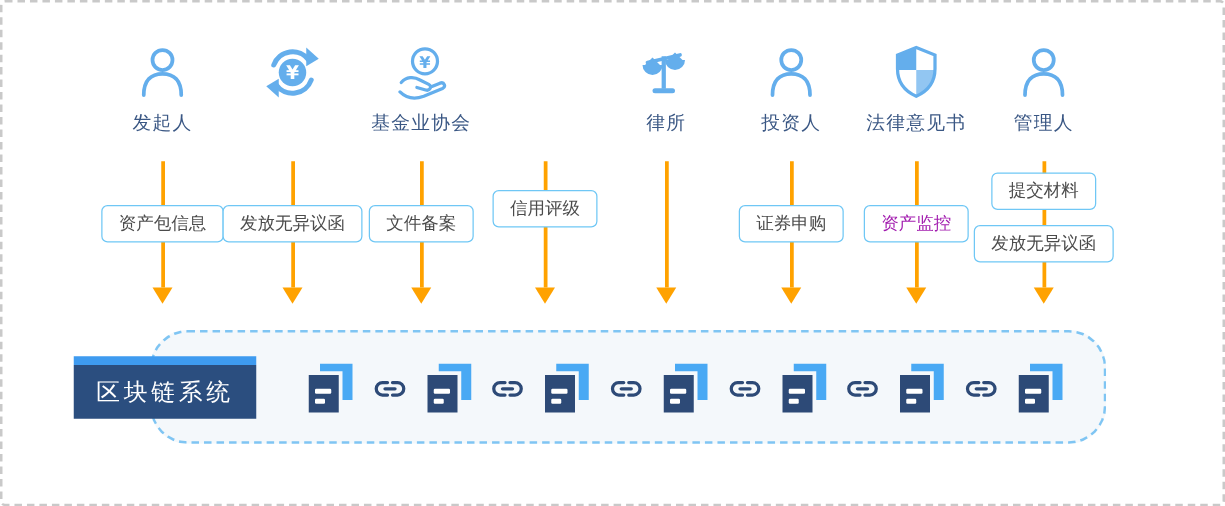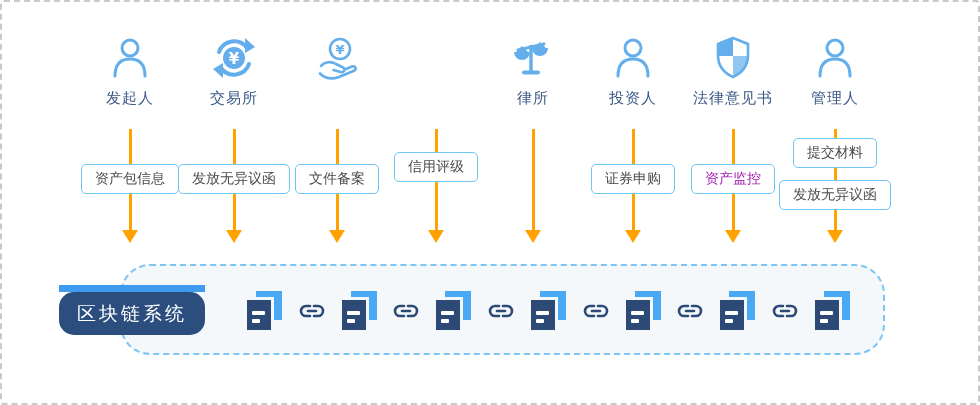--- a/index.html
+++ b/index.html
@@ -56,34 +56,34 @@
         <div class="icon-wrap">
           <svg width="44" height="44" viewBox="0 0 44 44">
     <path d="M7 16 A16 16 0 0 1 35 12" fill="none" stroke="#64aeec" stroke-width="4" stroke-linecap="round"></path>
     <polygon points="33,2 43,11 33,17" fill="#64aeec"></polygon>
     <path d="M37 28 A16 16 0 0 1 9 32" fill="none" stroke="#64aeec" stroke-width="4" stroke-linecap="round"></path>
     <polygon points="11,42 1,33 11,27" fill="#64aeec"></polygon>
     <circle cx="22" cy="22" r="11" fill="#64aeec"></circle>
     <text x="22" y="27.5" text-anchor="middle" font-size="15" font-weight="bold" fill="#fff" font-family="DejaVu Sans, sans-serif">¥</text>
           </svg>
         </div>
-        <div class="role-label" style="color:#3a5784">交易所</div>
       </div>
       <div class="action-box" style="left:232px;top:162px;border-color:#6fc7f5;color:#4b4b4b">发放无异议函</div>
       <div class="arrow-line" style="left:333.5px;background:#ffa200"></div>
       <div class="arrow-head" style="left:327px;border-top-color:#ffa200"></div>
       <div class="col" style="left:335px">
         <div class="icon-wrap">
           <svg width="44" height="44" viewBox="0 0 44 44">
     <circle cx="25" cy="13" r="10" fill="none" stroke="#64aeec" stroke-width="2.6"></circle>
     <text x="25" y="18" text-anchor="middle" font-size="13" font-weight="bold" fill="#64aeec" font-family="DejaVu Sans, sans-serif">¥</text>
     <path d="M6 30 C10 25.5 16 25 21 28 L28 31.5 C31 33 29 37 25.5 36 L18.5 34" fill="none" stroke="#64aeec" stroke-width="2.6" stroke-linecap="round" stroke-linejoin="round"></path>
     <path d="M31 33 L37 30.5 C40.5 29.3 42 33.3 39 34.8 L24 41 C17 43.5 10 42.5 5 37.5" fill="none" stroke="#64aeec" stroke-width="2.6" stroke-linecap="round" stroke-linejoin="round"></path>
           </svg>
         </div>
+        <div class="role-label" style="color:#3a5784">基金业协会</div>
       </div>
       <div class="action-box" style="left:335px;top:162px;border-color:#6fc7f5;color:#4b4b4b">文件备案</div>
       <div class="arrow-line" style="left:432.5px;background:#ffa200"></div>
       <div class="arrow-head" style="left:426px;border-top-color:#ffa200"></div>
       <div class="action-box" style="left:434px;top:150px;border-color:#6fc7f5;color:#4b4b4b">信用评级</div>
       <div class="arrow-line" style="left:529.5px;background:#ffa200"></div>
       <div class="arrow-head" style="left:523px;border-top-color:#ffa200"></div>
       <div class="col" style="left:531px">
         <div class="icon-wrap">
           <svg width="44" height="42" viewBox="0 0 44 42">
@@ -221,15 +221,15 @@
       <span class="block">
         <span class="back" style="background:#49a9f4"></span>
         <span class="front" style="background:#2d4a77">
           <span class="bar b1"></span>
           <span class="bar b2"></span>
         </span>
       </span>
     </div>
   <div class="badge">
     <div class="badge-strip" style="background: rgb(62, 155, 240);"></div>
-    <div class="badge-body" style="background: rgb(43, 78, 127); border-radius: 15px;">区块链系统</div>
+    <div class="badge-body" style="background: rgb(43, 78, 127);">区块链系统</div>
   </div>
 </div>
 
 </body></html>

